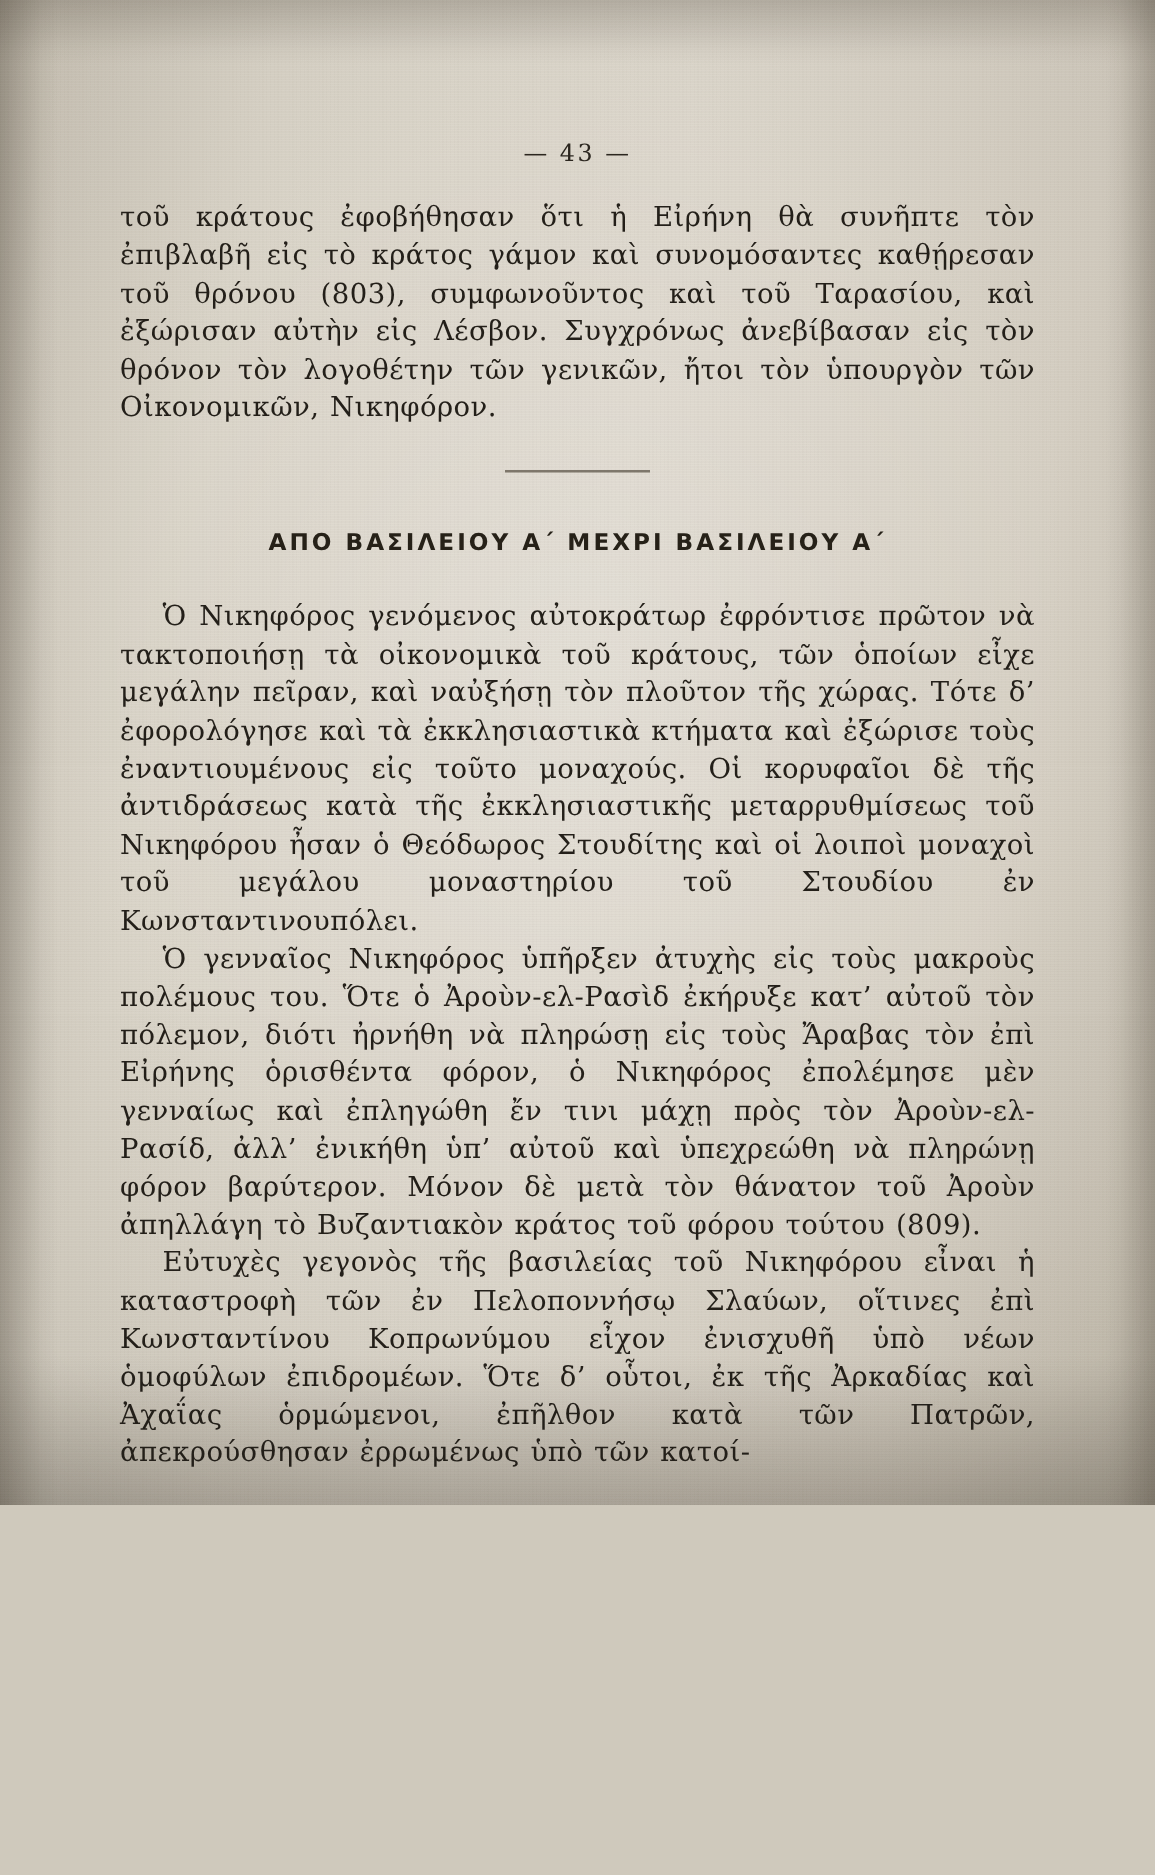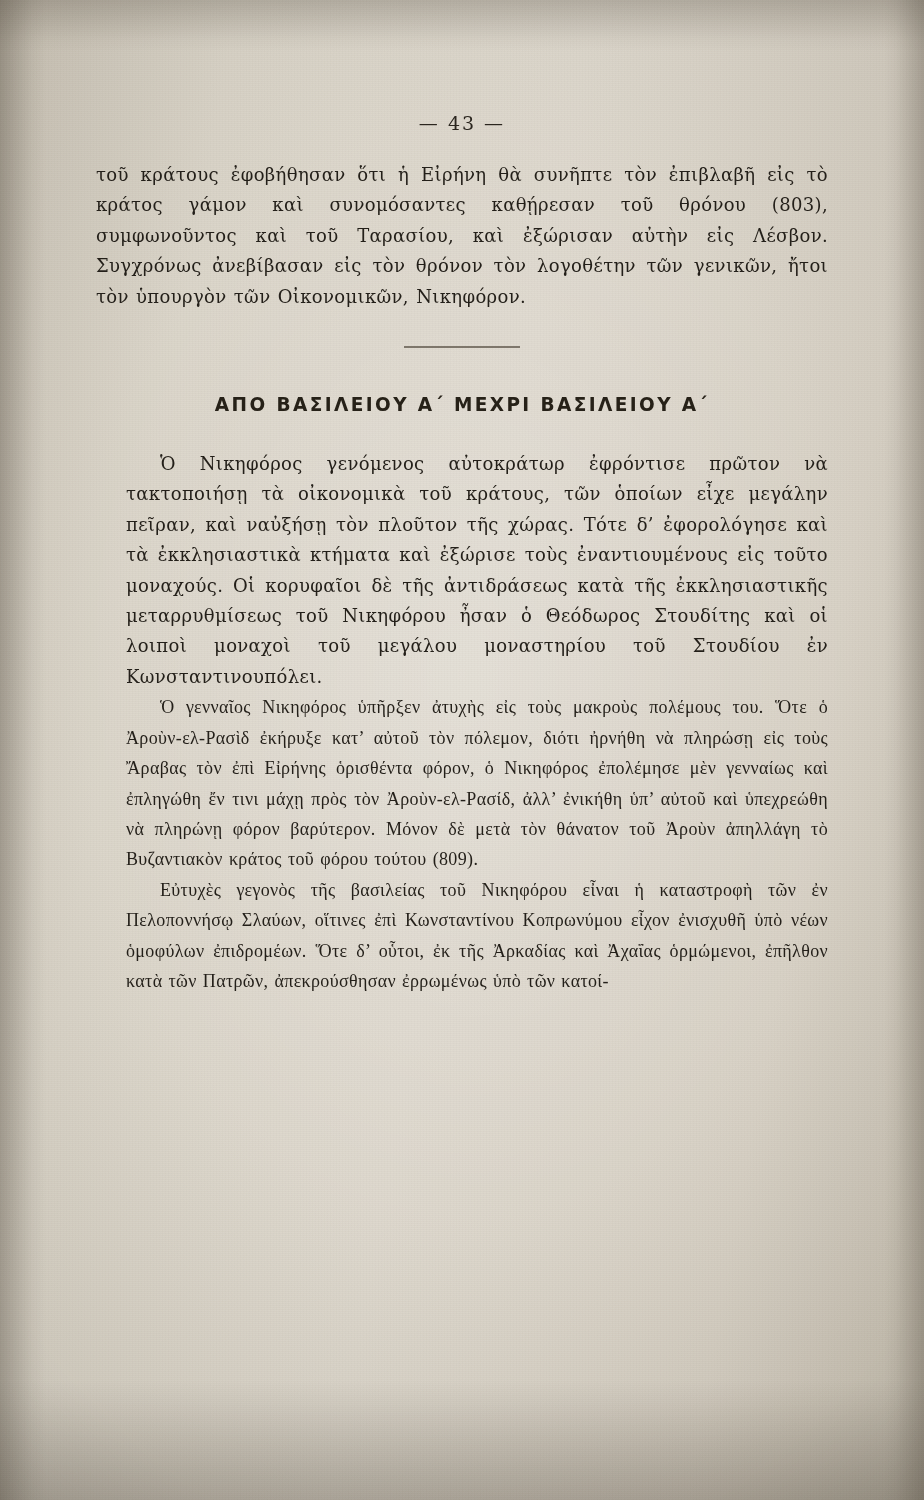--- a/index.html
+++ b/index.html
@@ -10,21 +10,21 @@
     width: 924px;
     height: 1500px;
     background: #cfc9bc;
     font-family: "DejaVu Serif", serif;
     overflow: hidden;
   }
   
   .page {
     position: relative;
     width: 924px;
-    height: 1500px;
+    height: 1204px;
     background:
       radial-gradient(ellipse 90% 80% at 50% 45%, rgba(255,255,255,0.28) 0%, rgba(255,255,255,0.10) 45%, rgba(0,0,0,0.04) 75%, rgba(0,0,0,0.16) 100%),
       linear-gradient(100deg, #c9c2b4 0%, #d6d0c3 20%, #d9d3c7 50%, #d3ccbf 80%, #c4bdae 100%);
     box-sizing: border-box;
   }
   .grain {
     position: absolute;
     inset: 0;
     pointer-events: none;
     opacity: 0.55;
@@ -69,35 +69,33 @@
     text-align: center;
     font-size: 19px;
     letter-spacing: 2px;
     color: #2b261f;
     margin-bottom: 26px;
     font-family: "DejaVu Serif", serif;
   }
 
   p.para {
     margin: 0;
-    font-size: 18px;
+    font-size: 22px;
     line-height: 30.4px;
     text-align: justify;
     text-justify: inter-word;
     color: #231f19;
     letter-spacing: 0.35px;
     word-spacing: 1.2px;
   }
   p.para.indent {
     text-indent: 34px;
-    margin-left: 30px;
   }
   p.para + p.para {
     margin-top: 0px;
-    font-family: Liberation Serif, serif;
   }
 
   .rule-wrap {
     display: flex;
     justify-content: center;
     margin: 34px 0 46px 0;
   }
   .rule {
     width: 116px;
     height: 0;

